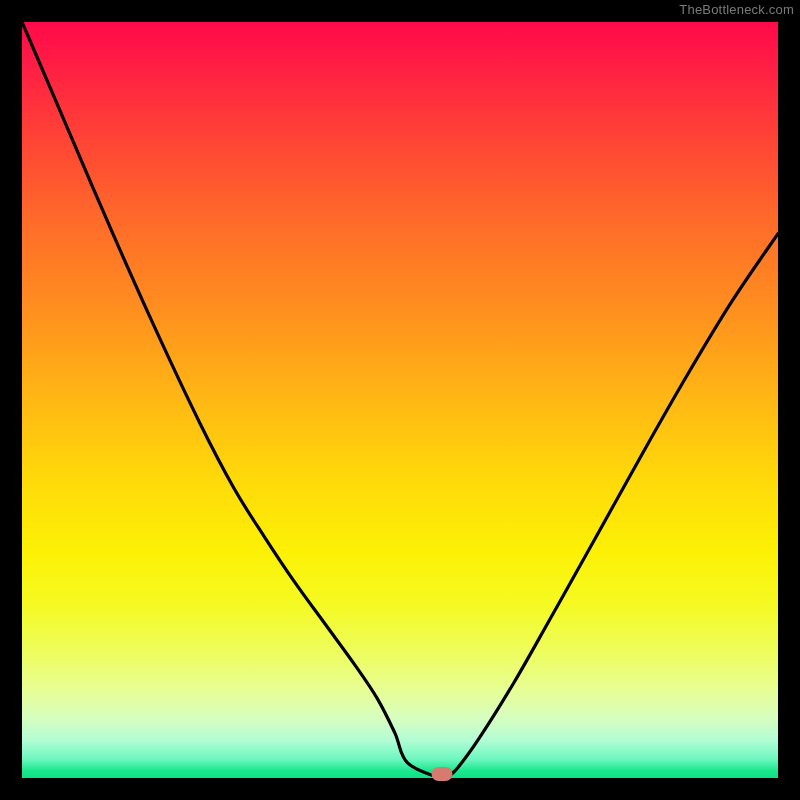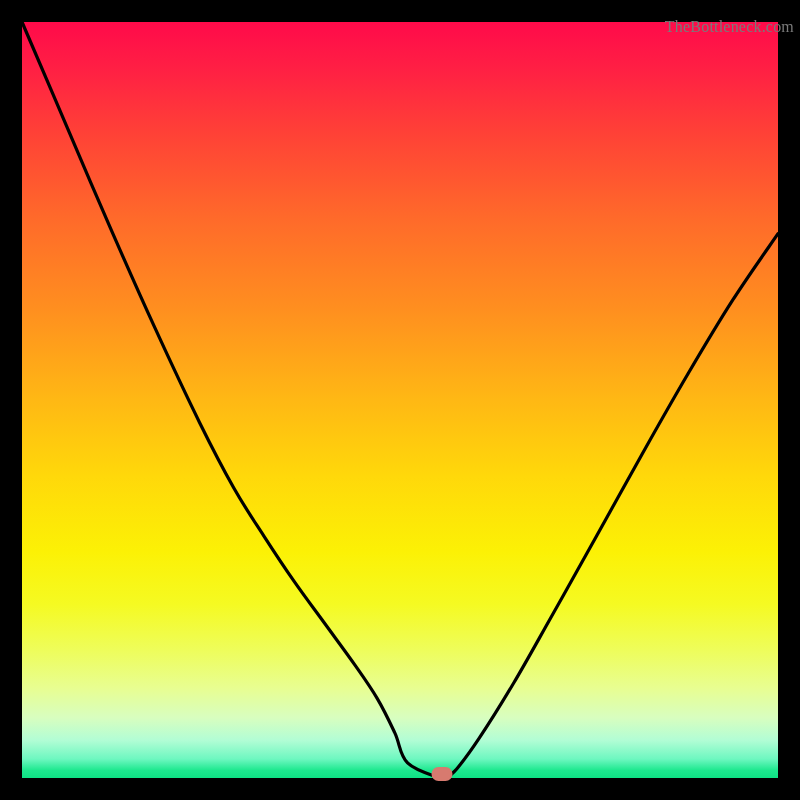--- a/index.html
+++ b/index.html
@@ -48,27 +48,26 @@
       #e8fe90 88%,
       #d8febf 92%,
       #b2fdd5 95%,
       #6df7c0 97.5%,
       #1ce88e 99%,
       #0ee184 100%
     );
   }
   .watermark {
     position: absolute;
-    top: 18px;
+    top: 2px;
     right: 6px;
     color: #7a7a7a;
-    font-size: 16px;
+    font-size: 13px;
     letter-spacing: 0.2px;
     user-select: none;
-    font-family: Liberation Serif, serif;
   }
   svg.curve {
     position: absolute;
     left: 0;
     top: 0;
     width: 756px;
     height: 756px;
     overflow: visible;
   }
   .marker {

